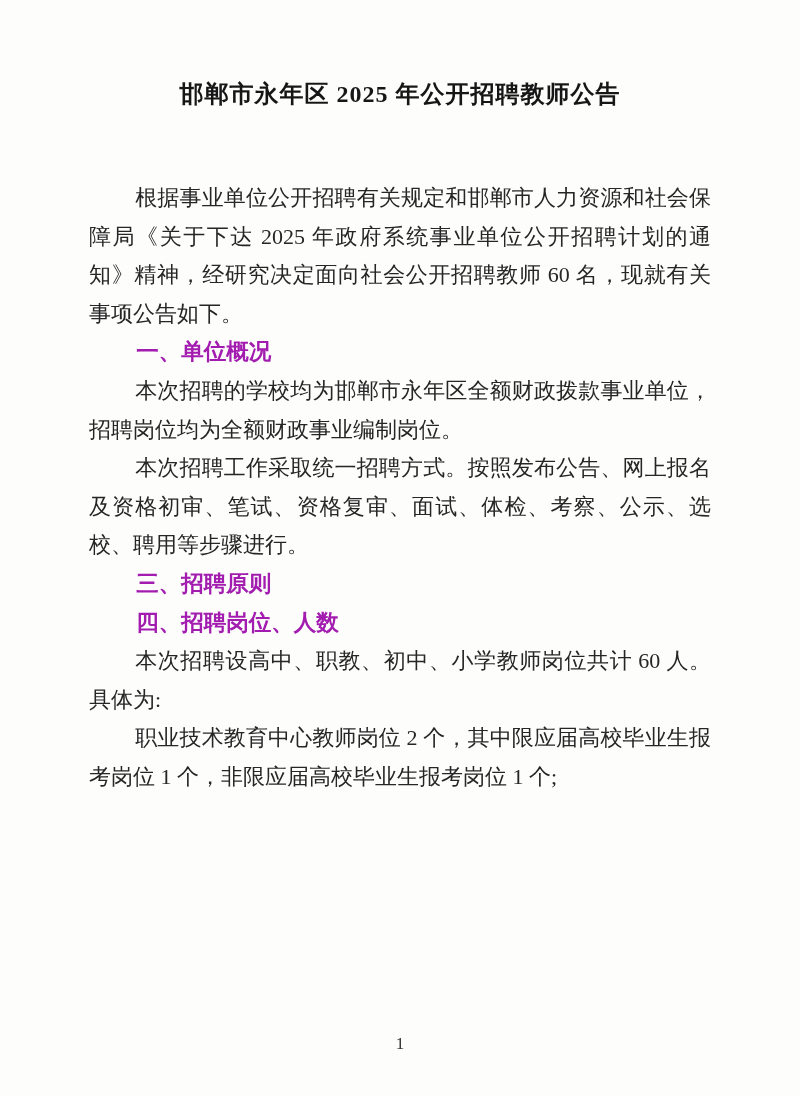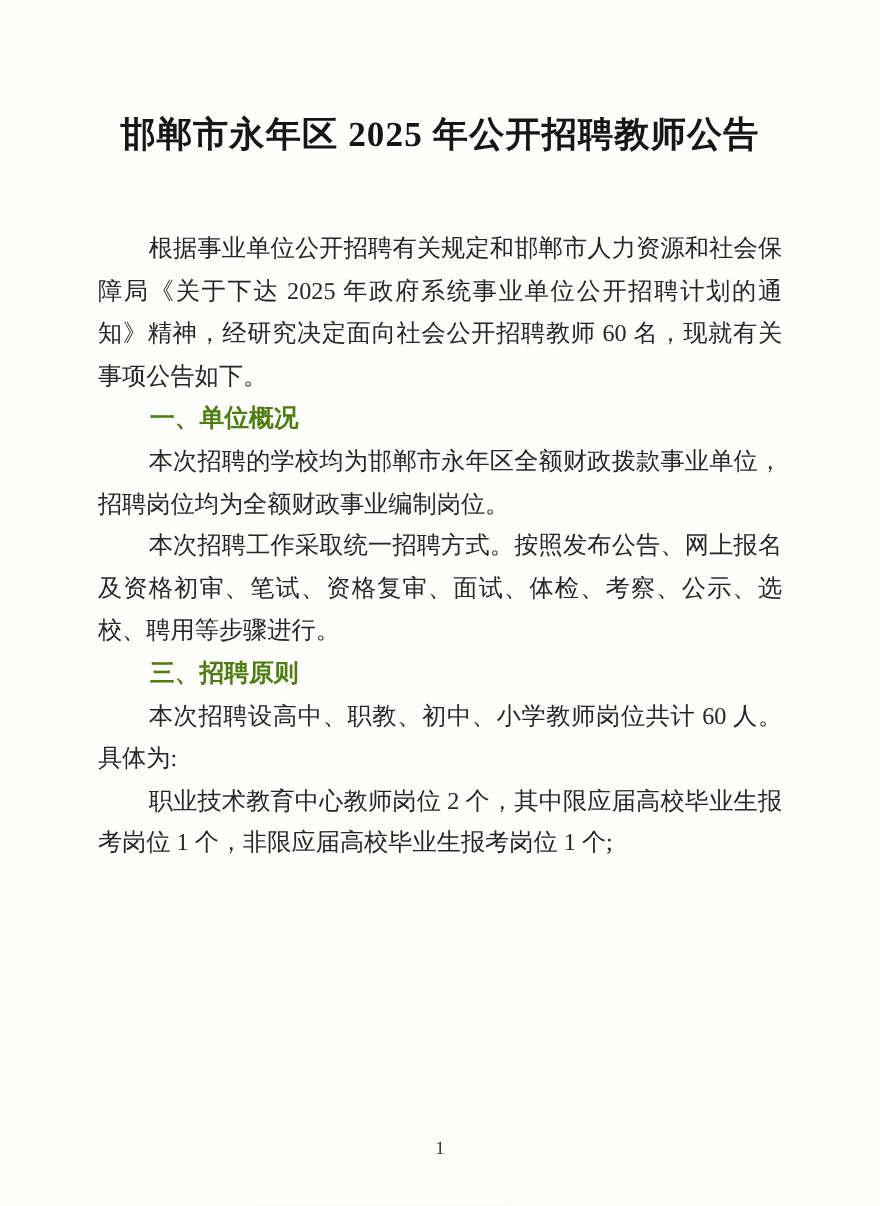--- a/index.html
+++ b/index.html
@@ -13,24 +13,24 @@
     width: 800px;
     height: 1096px;
     margin: 0 auto;
     background: #fdfdfc;
     color: #222222;
     overflow: hidden;
     box-sizing: border-box;
   }
   .doc-title {
     margin: 0;
-    padding-top: 97px;
+    padding-top: 69px;
     font-family: "Liberation Serif", "DejaVu Serif", serif;
     font-weight: bold;
-    font-size: 32px;
+    font-size: 24px;
     line-height: 50px;
     text-align: center;
     letter-spacing: 1px;
     color: #161616;
   }
   .content {
     width: 622px;
     margin-left: 89px;
     margin-top: 60px;
     font-family: "Liberation Serif", "DejaVu Serif", serif;
@@ -43,21 +43,21 @@
     margin: 0;
     text-indent: 2.1em;
   }
   .heading {
     margin: 0;
     text-indent: 2.1em;
     font-family: "Liberation Sans", "DejaVu Sans", sans-serif;
     font-weight: bold;
     font-size: 22.5px;
     line-height: 38.6px;
-    color: #4d7c0f;
+    color: #a21caf;
     text-align: left;
   }
   .page-number {
     position: absolute;
     top: 1033px;
     left: 0;
     right: 0;
     text-align: center;
     font-family: "Liberation Serif", "DejaVu Serif", serif;
     font-size: 17px;
@@ -78,20 +78,21 @@
     <h2 class="heading">一、单位概况</h2>
 
     <p class="para">本次招聘的学校均为邯郸市永年区全额财政拨款事业单位，招聘岗位均为全额财政事业编制岗位。</p>
 
 
     <p class="para">本次招聘工作采取统一招聘方式。按照发布公告、网上报名及资格初审、笔试、资格复审、面试、体检、考察、公示、选校、聘用等步骤进行。</p>
 
     <h2 class="heading">三、招聘原则</h2>
 
 
+    <h2 class="heading">四、招聘岗位、人数</h2>
 
     <p class="para">本次招聘设高中、职教、初中、小学教师岗位共计 60 人。具体为:</p>
 
 
     <p class="para">职业技术教育中心教师岗位 2 个，其中限应届高校毕业生报考岗位 1 个，非限应届高校毕业生报考岗位 1 个;</p>
   </div>
 
   <div class="page-number">1</div>
 
 </div>

